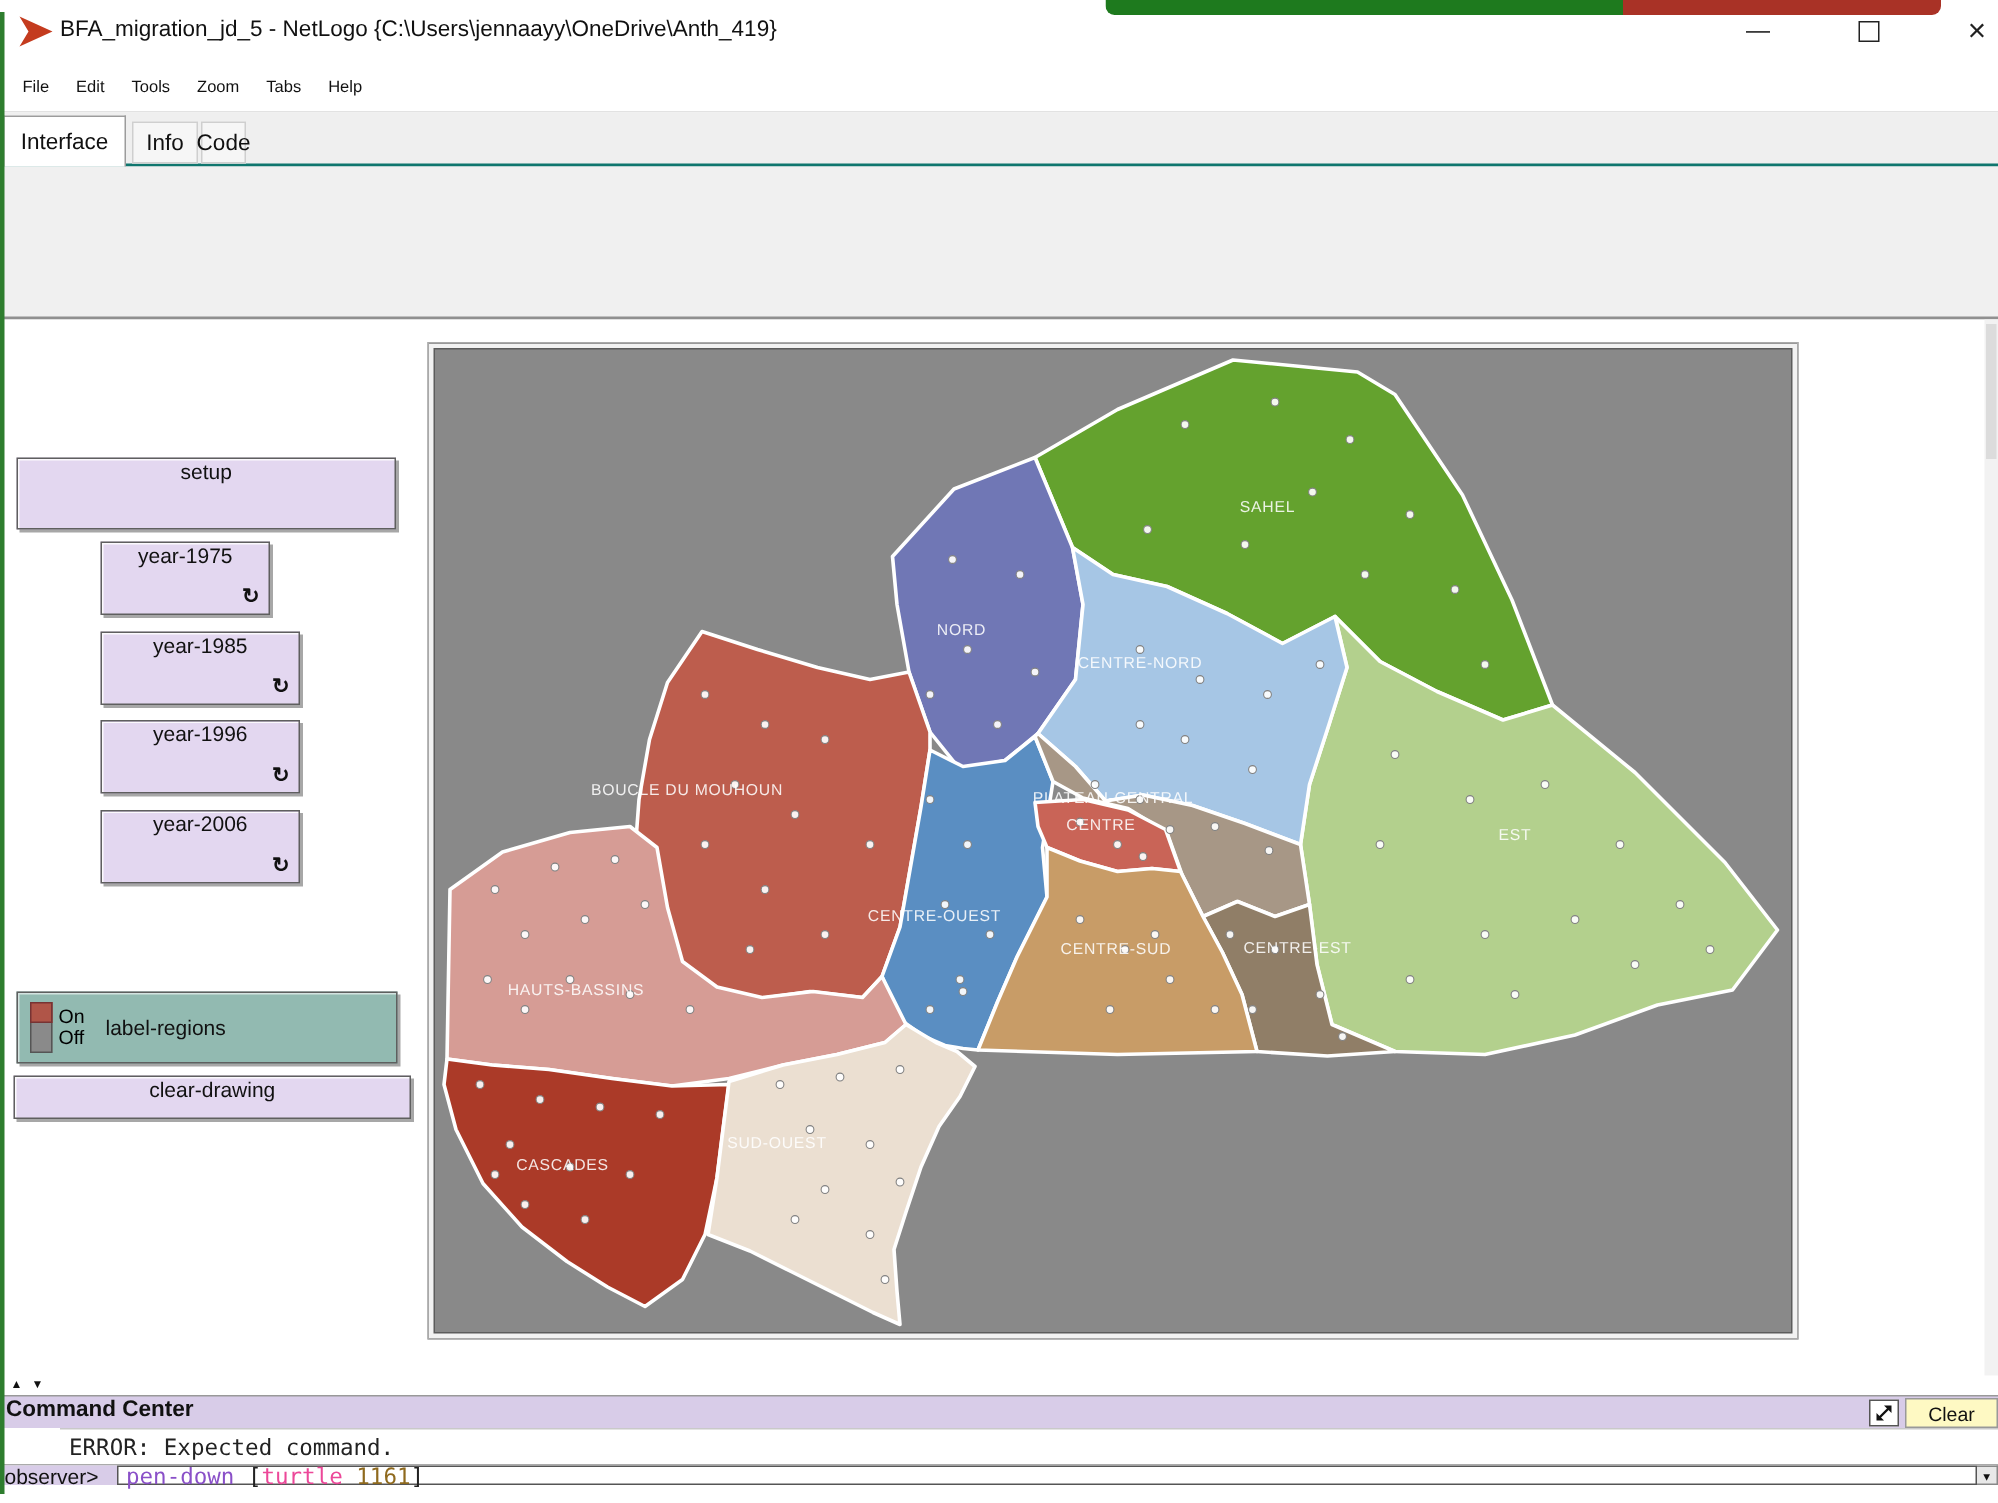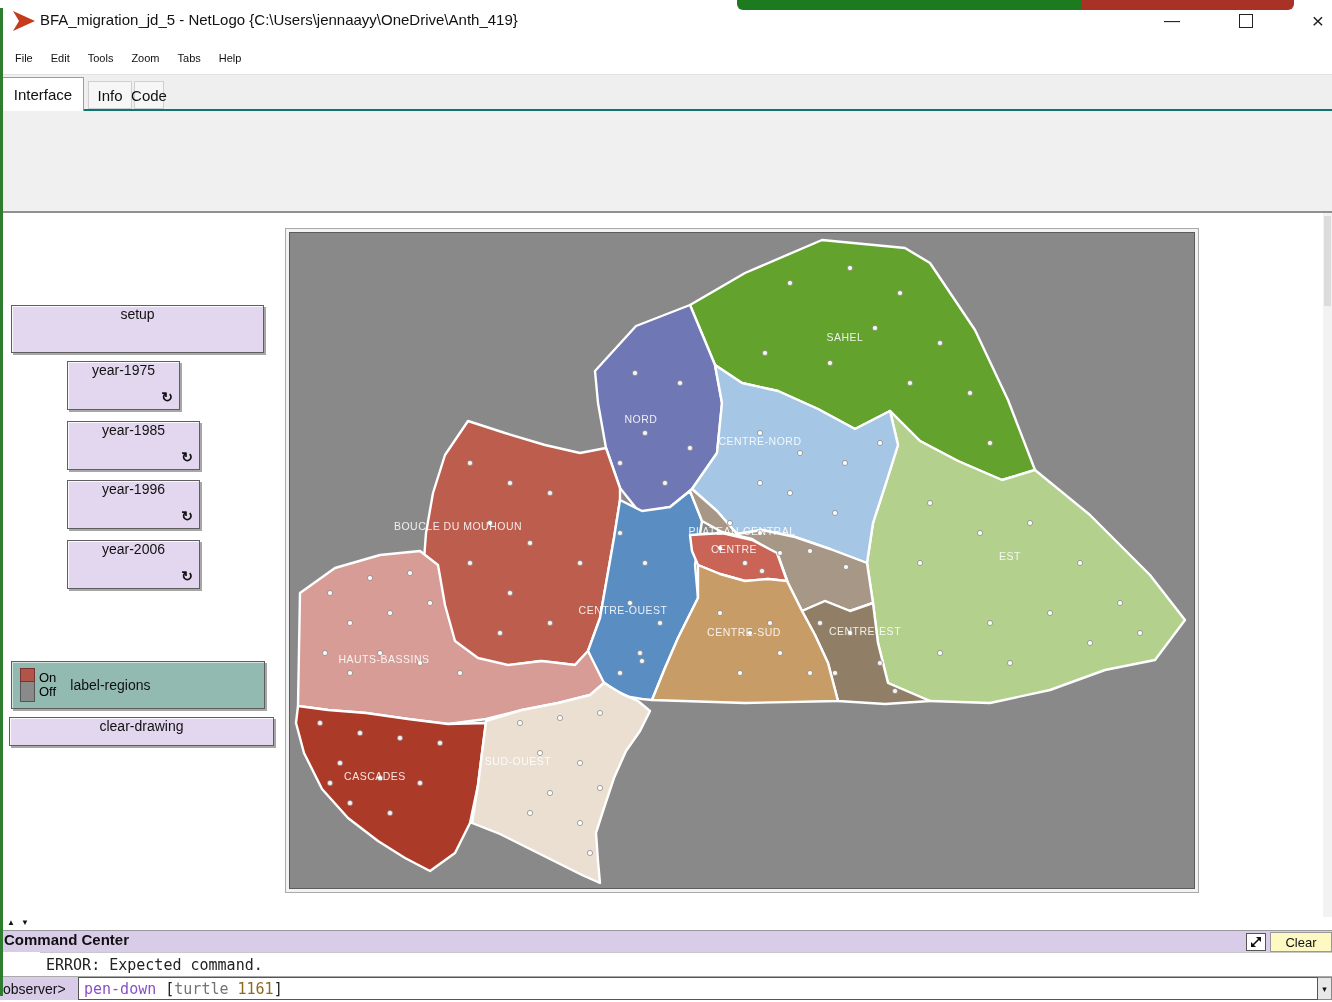--- a/index.html
+++ b/index.html
@@ -69,21 +69,21 @@
   .vscroll .thumb{position:absolute;left:1px;top:3px;width:7px;height:90px;background:#dcdcdc;}
   
   .splitter{position:absolute;left:0;top:917px;width:1332px;height:13px;background:#fff;font-size:8px;color:#111;}
   .splitter span{position:absolute;top:1px;cursor:pointer;}
   .cc-header{position:absolute;left:0;top:930px;width:1332px;height:22px;background:#d8cce8;border-top:1px solid #999;box-sizing:border-box;display:flex;align-items:flex-start;}
   .cc-title{font-size:15px;font-weight:bold;margin-left:4px;}
   .cc-expand{position:absolute;left:1246px;top:2px;width:20px;height:18px;background:#fff;border:1px solid #555;display:flex;align-items:center;justify-content:center;box-sizing:border-box;cursor:pointer;}
   .cc-clear{position:absolute;left:1270px;top:1px;width:62px;height:20px;background:#fef9c3;border:1px solid #999;display:flex;align-items:center;justify-content:center;font-size:13px;box-sizing:border-box;cursor:pointer;}
   .cc-error{position:absolute;left:0;top:952px;width:1332px;height:24px;background:#fff;border-top:1px solid #c9c9c9;display:flex;align-items:center;box-sizing:border-box;
             font-family:"DejaVu Sans Mono",monospace;font-size:15px;color:#222;padding-left:6px;margin-left:40px;}
-  .cc-input-row{position:absolute;left:0;top:976px;width:1332px;height:24px;display:flex;border-top:1px solid #aaa;box-sizing:border-box;}
+  .cc-input-row{position:absolute;left:0;top:976px;width:1332px;height:14px;display:flex;border-top:1px solid #aaa;box-sizing:border-box;}
   .cc-prompt{width:78px;background:#d8cce8;font-size:14px;display:flex;align-items:center;padding-left:3px;box-sizing:border-box;}
   .cc-input{flex:1;background:#fff;border:1px solid #555;display:flex;align-items:center;font-family:"DejaVu Sans Mono",monospace;font-size:15px;padding-left:5px;box-sizing:border-box;cursor:text;}
   .cc-hist{width:14px;background:#e8e8e8;border:1px solid #888;border-left:none;display:flex;align-items:center;justify-content:center;font-size:9px;box-sizing:border-box;cursor:pointer;}
 </style>
 </head>
 <body>
 
 <div class="app">
 
   <div class="titlebar">
@@ -363,21 +363,21 @@
       </span>
   </div>
   <div class="cc-error">
       <span>ERROR: Expected command.</span>
     </div>
   <div class="cc-input-row">
     <span class="cc-prompt">observer&gt;</span>
     <span class="cc-input" id="cc-input">
         <span style="color: rgb(138, 80, 200); white-space: pre;">pen-down </span>
         <span style="color: rgb(34, 34, 34); white-space: pre;">[</span>
-        <span style="color: #737373; white-space: pre;">turtle</span>
+        <span style="color: #ec4899; white-space: pre;">turtle</span>
         <span style="color: rgb(143, 106, 30); white-space: pre;"> 1161</span>
         <span style="color: rgb(34, 34, 34); white-space: pre;">]</span>
       </span>
     <span class="cc-hist">
         <span>▾</span>
       </span>
   </div>
 </div>
 
 </body></html>

